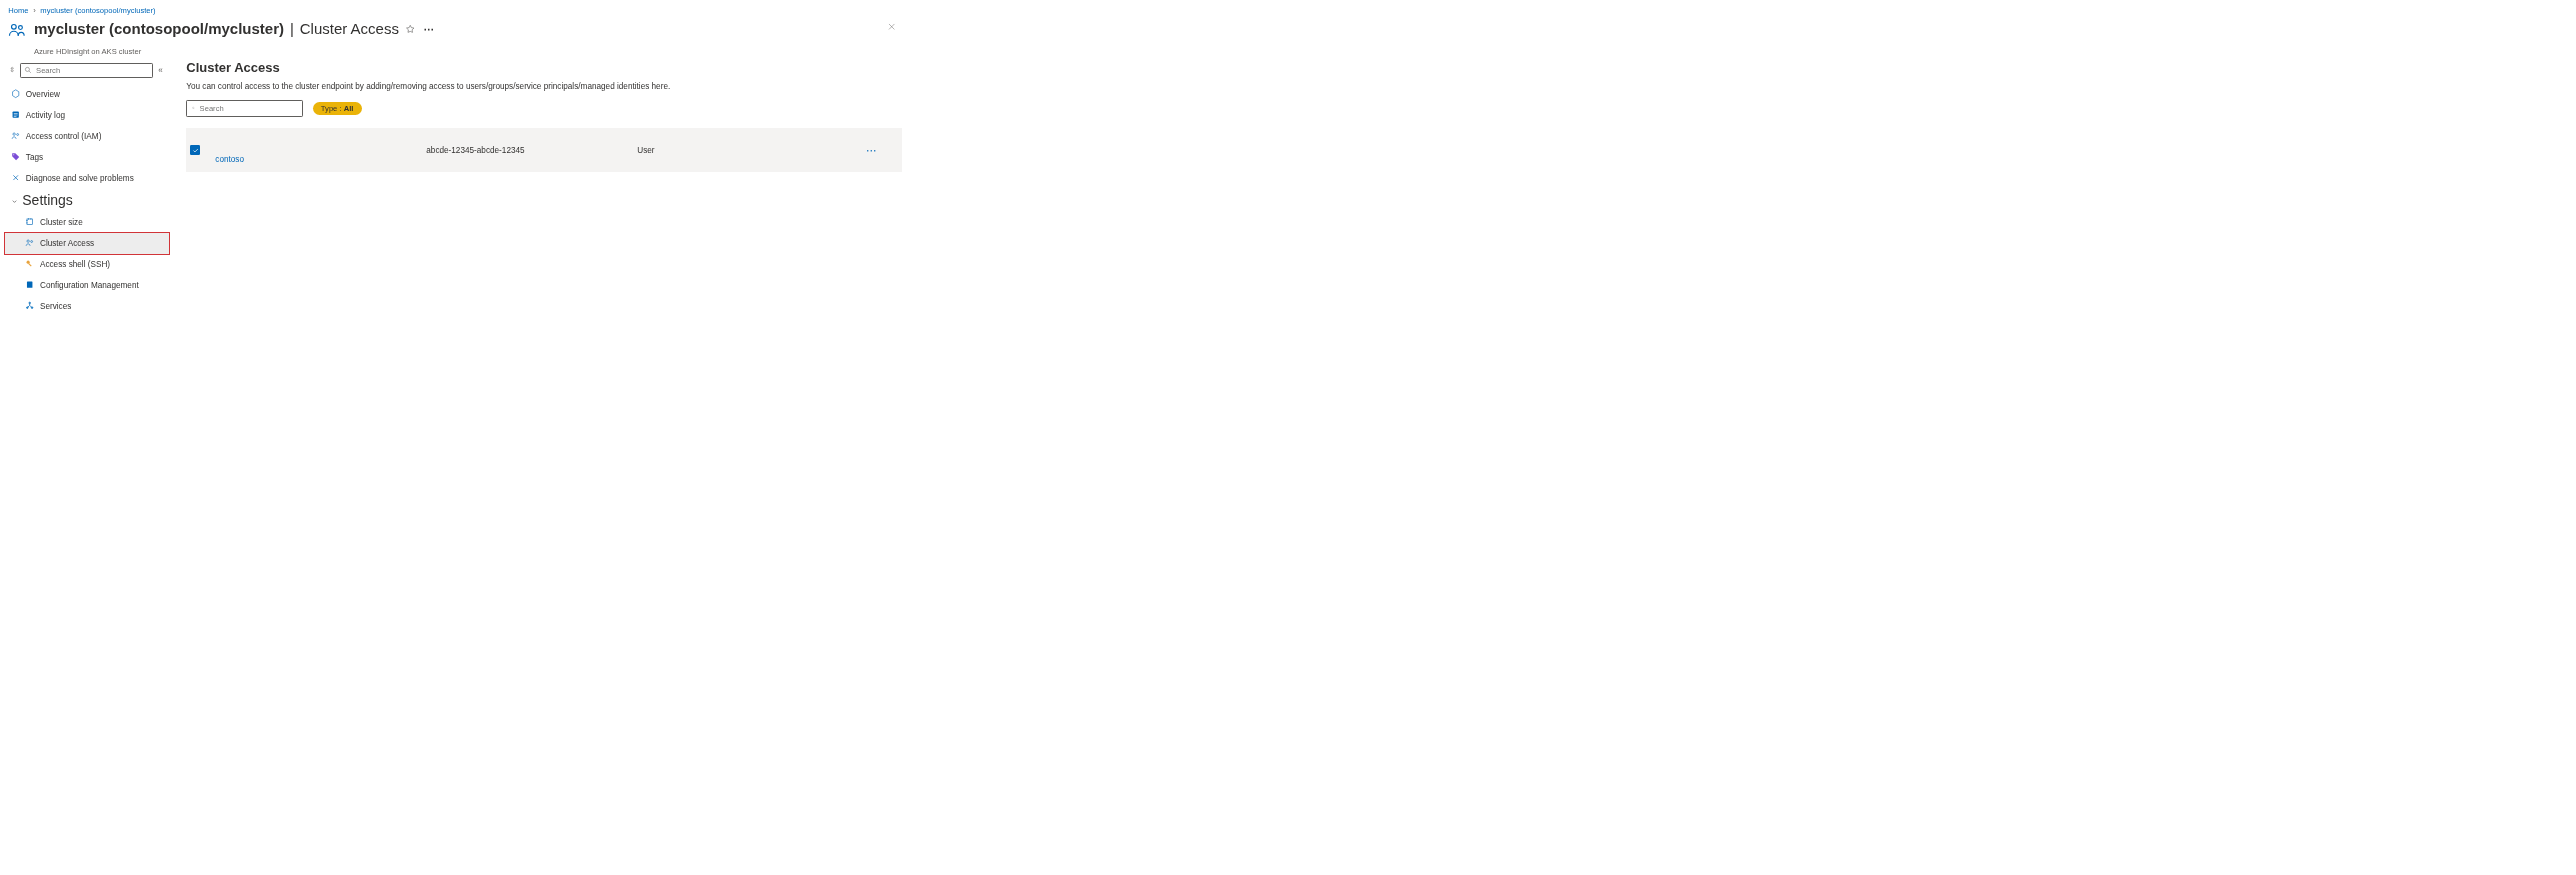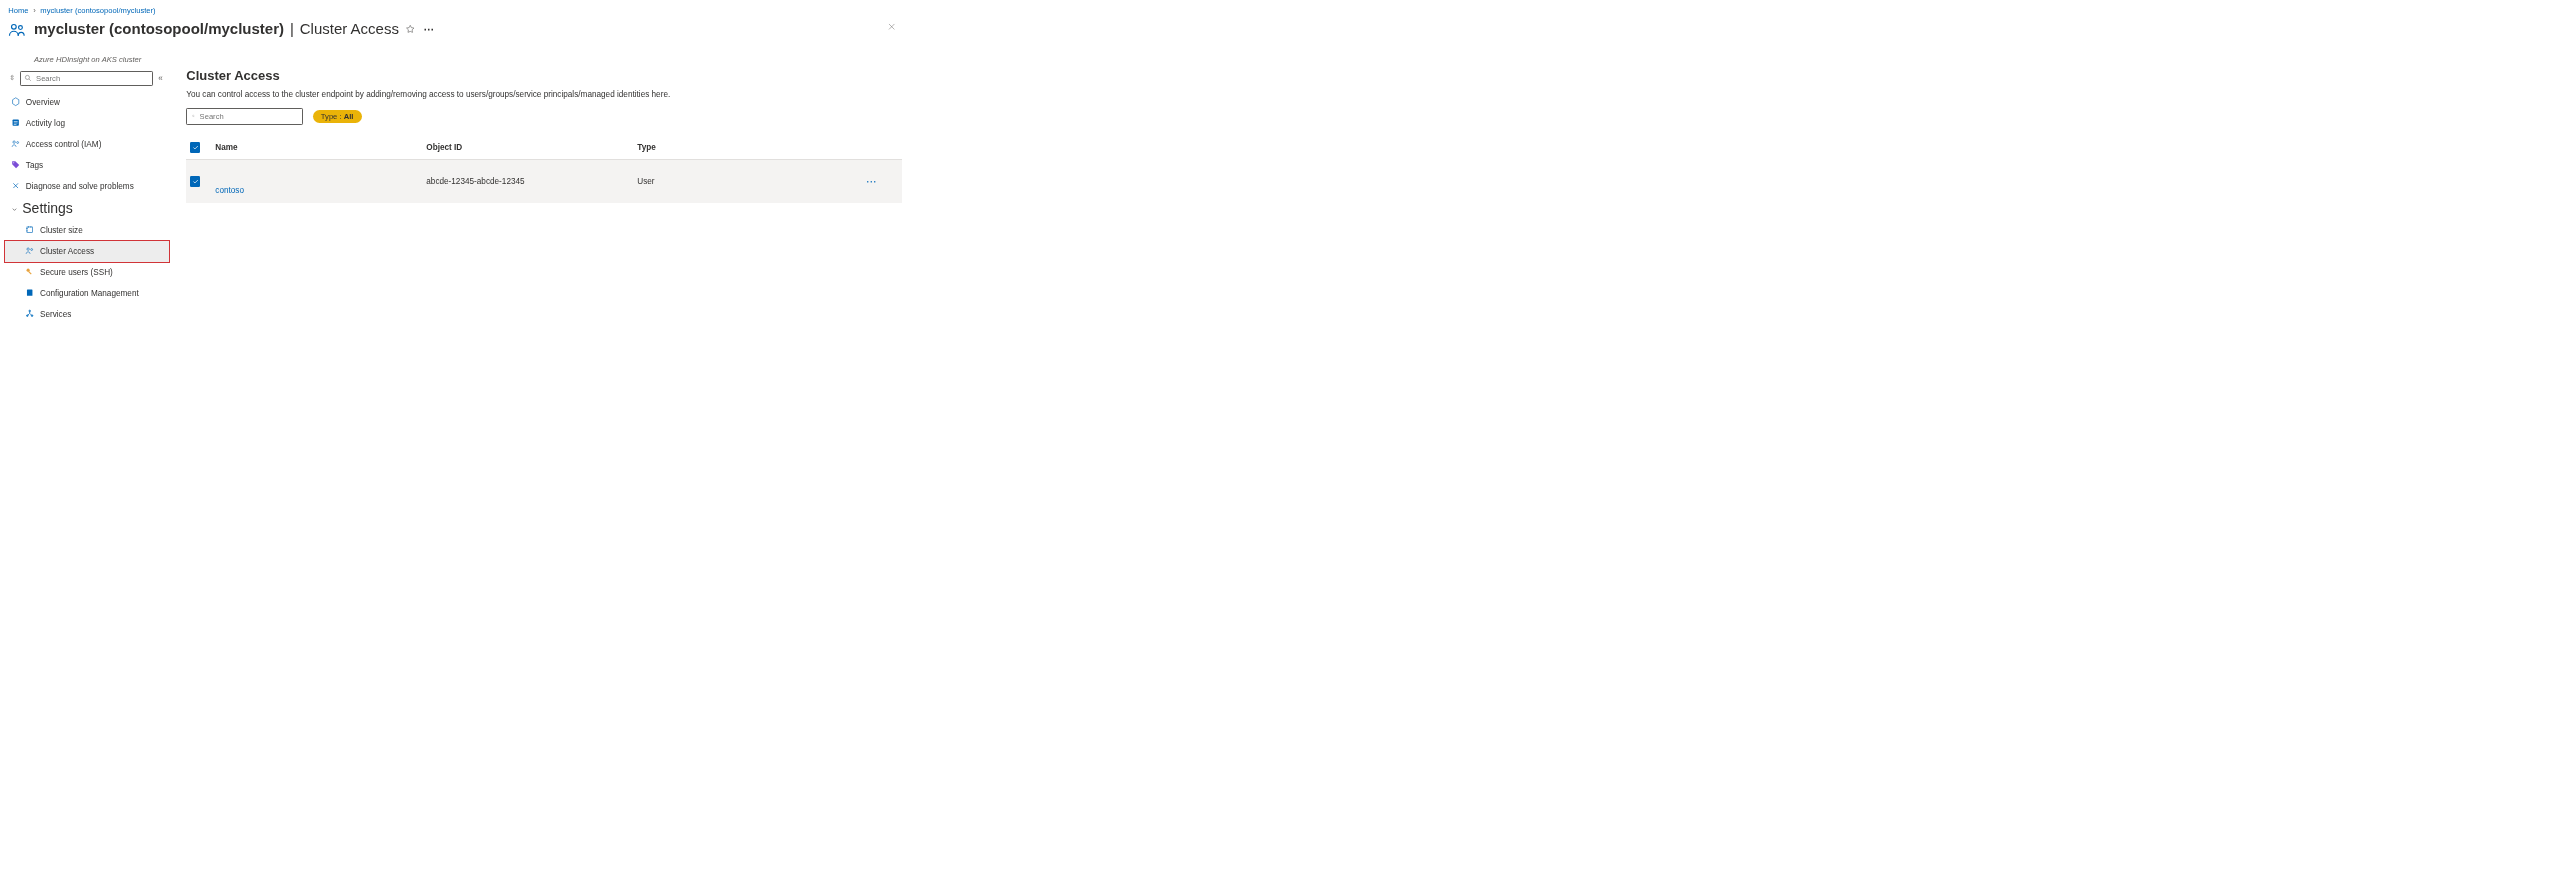--- a/index.html
+++ b/index.html
@@ -10,21 +10,21 @@
   .breadcrumb { display: flex; align-items: center; gap: 4.7px; padding: 5.9px 8.2px 3.5px; font-size: 7.6px; }
   .breadcrumb a { color: #0067b8; text-decoration: none; text-align: center; }
   .breadcrumb .sep { color: #605e5c; }
 
   
   .title-row { display: flex; align-items: flex-start; padding: 0 8.2px 4.7px; gap: 8.2px; }
   .title-icon { width: 17.6px; height: 17.6px; color:#0067b8; flex:0 0 auto; margin-top:2.3px; }
   .title-block { flex: 1; }
   .title-main { font-size: 15px; font-weight: 600; display: flex; align-items: center; gap: 5.9px; }
   .title-main .thin { font-weight: 400; color: #323130; }
-  .subtitle { font-size: 7.6px; color: #605e5c; margin-top: 17px; font-style: italic; }
+  .subtitle { font-size: 7.6px; color: #605e5c; margin-top: 9px; }
   .title-actions { display:flex; align-items:center; gap:8.2px; margin-top:2.3px;}
   .star-icon svg { width:10.5px; height:10.5px; stroke:#605e5c; fill:none; stroke-width:1.4;}
   .dots { font-size:10.5px; color:#323130; letter-spacing:1.2px; line-height:1; cursor:pointer;}
   .close-x { margin-left:auto; padding-right:5.9px; padding-top:3.5px; cursor:pointer; color:#605e5c;}
   .close-x svg{width:9.4px;height:9.4px;stroke:#605e5c;stroke-width:1.2;}
 
   
   .columns { display:flex; align-items:flex-start; padding: 0 0 11.7px 4.7px; }
 
   
@@ -199,21 +199,21 @@
       </span>
       <span class="label">Cluster Access</span>
     </div>
     <div class="nav-item level2">
       <span class="icon">
         <svg viewBox="0 0 24 24" fill="#e8a33d">
             <circle cx="8" cy="8" r="4"></circle>
             <rect x="10" y="10" width="10" height="3" transform="rotate(45 10 10)"></rect>
           </svg>
       </span>
-      <span class="label">Secure users (SSH)</span>
+      <span class="label">Access shell (SSH)</span>
     </div>
     <div class="nav-item level2">
       <span class="icon">
         <svg viewBox="0 0 24 24" fill="#0067b8">
             <rect x="5" y="4" width="14" height="16" rx="1"></rect>
           </svg>
       </span>
       <span class="label">Configuration Management</span>
     </div>
     <div class="nav-item level2">
@@ -241,33 +241,20 @@
             <path d="M15 15l5 5"></path>
           </svg>
         <input type="text" placeholder="Search" style="">
       </div>
       <div class="pill">
         <span>Type : </span><b>All</b>
       </div>
     </div>
 
     <div class="tbl">
-      <div class="tbl-head">
-        <div>
-          <div class="check">
-            <svg viewBox="0 0 24 24">
-                <path d="M5 12l5 5L20 7"></path>
-              </svg>
-          </div>
-        </div>
-        <div>Name</div>
-        <div>Object ID</div>
-        <div>Type</div>
-        <div></div>
-      </div>
       <div class="tbl-row">
         <div>
           <div class="check">
             <svg viewBox="0 0 24 24">
                 <path d="M5 12l5 5L20 7"></path>
               </svg>
           </div>
         </div>
         <div class="link">contoso</div>
         <div>abcde-12345-abcde-12345</div>

